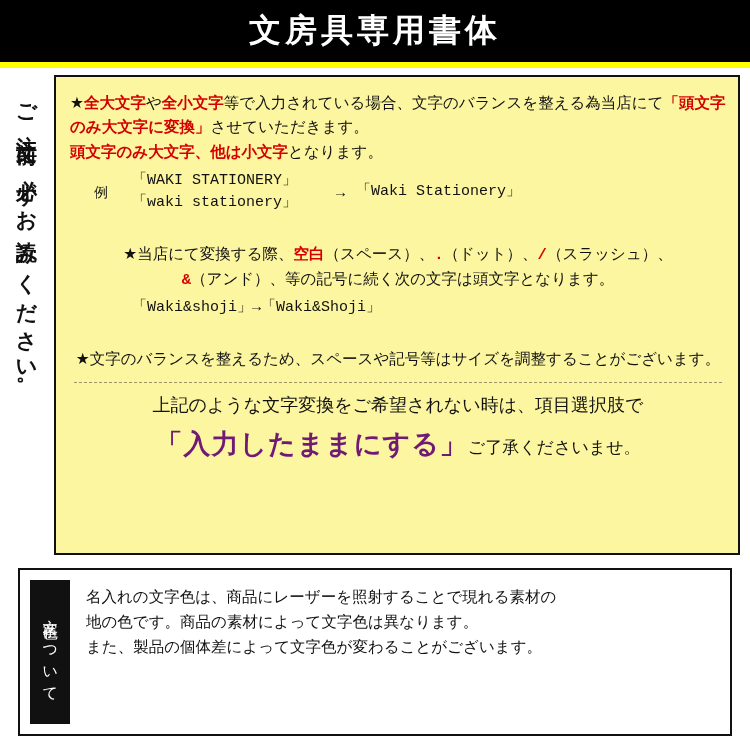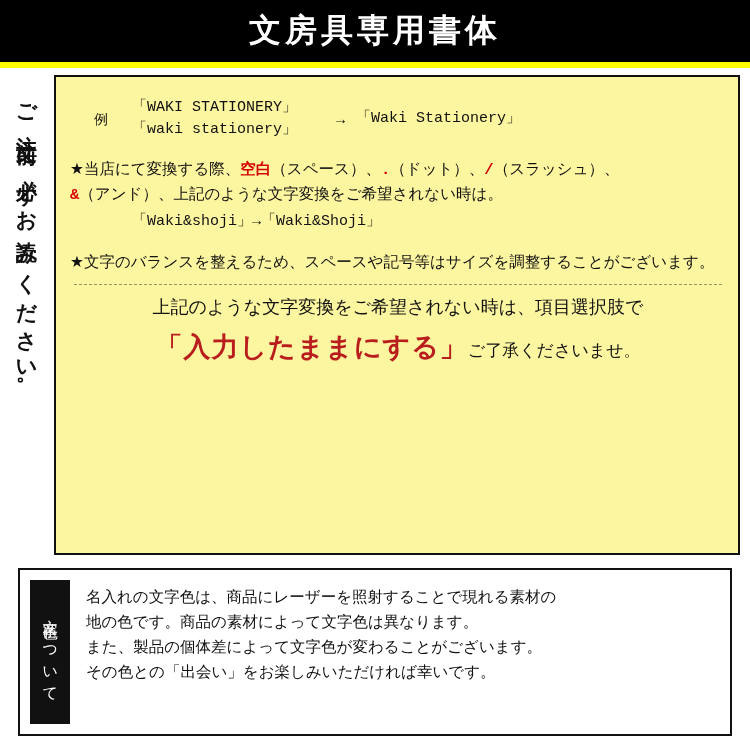--- a/index.html
+++ b/index.html
@@ -80,21 +80,21 @@
     box-sizing: border-box;
     padding: 14px 12px 10px 14px;
     font-size: 15.5px;
     line-height: 1.58;
     color: #111111;
   }
   .red { color: #d40000; font-weight: bold; }
   .mono { font-family: "Liberation Mono", "DejaVu Sans Mono", monospace; }
 
   .para { margin: 0 0 2px 0; }
-  .para2 { margin: 16px 0 0 0; }
+  .para2 { margin: 28px 0 0 0; text-align: center; }
 
   .example-row {
     display: flex;
     align-items: center;
     margin-top: 6px;
     margin-bottom: 4px;
   }
   .example-label {
     width: 62px;
     text-align: center;
@@ -135,21 +135,21 @@
     margin: 2px 0 4px 0;
   }
   .closing2 {
     text-align: center;
     font-size: 17px;
     margin: 2px 0 0 0;
   }
   .closing2 .big {
     font-size: 27px;
     font-weight: bold;
-    color: #b91c1c;
+    color: #701a75;
     letter-spacing: 1px;
   }
 
   
   .color-wrap {
     position: absolute;
     left: 18px; top: 568px;
     width: 714px;
     height: 168px;
     border: 2px solid #111111;
@@ -195,34 +195,38 @@
   <div class="header-accent"></div>
 
   <div class="notice-wrap">
 
     <div class="vertical-label">
       <span>ご注文前に必ずお読みください。</span>
     </div>
 
     <div class="notice-box">
 
+      <p class="para">
+        <span>★</span><span class="red">全大文字</span><span>や</span><span class="red">全小文字</span><span>等で入力されている場合、文字のバランスを整える為当店にて</span><span class="red">「頭文字のみ大文字に変換」</span><span>させていただきます。</span><br>
+        <span class="red">頭文字のみ大文字、他は小文字</span><span>となります。</span>
+      </p>
 
       <div class="example-row">
         <div class="example-label">例</div>
         <div class="example-stack mono">
           <div>「WAKI STATIONERY」</div>
           <div>「waki stationery」</div>
         </div>
         <div class="example-arrow">→</div>
         <div class="example-arrow mono" style="margin-left:8px;">「Waki Stationery」</div>
       </div>
 
       <p class="para2">
         <span>★当店にて変換する際、</span><span class="red">空白</span><span>（スペース）、</span><span class="red mono">.</span><span>（ドット）、</span><span class="red mono">/</span><span>（スラッシュ）、</span><br>
-        <span class="red mono">&amp;</span><span>（アンド）、上記のような文字変換をご希望されない時は。</span>
+        <span class="red mono">&amp;</span><span>（アンド）、等の記号に続く次の文字は頭文字となります。</span>
       </p>
 
       <div class="ex-lines mono">
         <div><span>「Waki&amp;shoji」→「Waki&amp;Shoji」</span></div>
       </div>
 
       <p class="para2">★文字のバランスを整えるため、スペースや記号等はサイズを調整することがございます。</p>
 
       <hr class="divider">
 
@@ -235,17 +239,16 @@
   </div>
 
   <div class="color-wrap">
     <div class="color-tab">
       <span>文字色について</span>
     </div>
     <div class="color-body">
       <p>名入れの文字色は、商品にレーザーを照射することで現れる素材の</p>
       <p>地の色です。商品の素材によって文字色は異なります。</p>
       <p>また、製品の個体差によって文字色が変わることがございます。</p>
-      <p>その色との「出会い」をお楽しみいただければ幸いです。</p>
     </div>
   </div>
 
 </div>
 
 </body></html>

